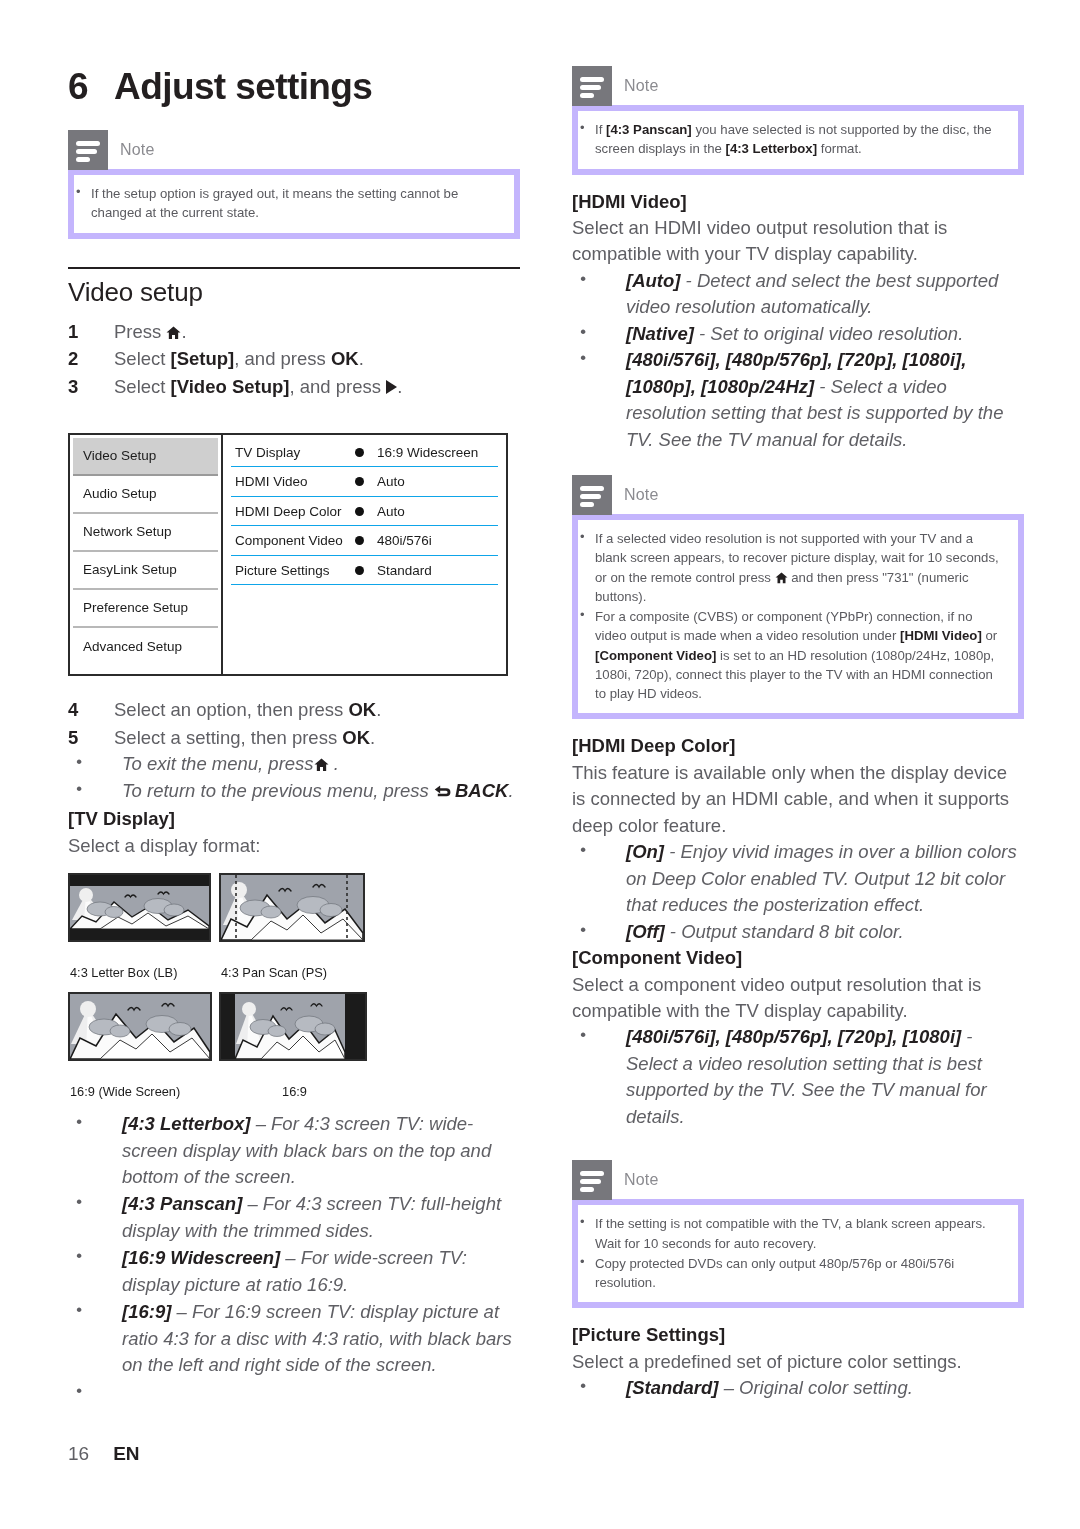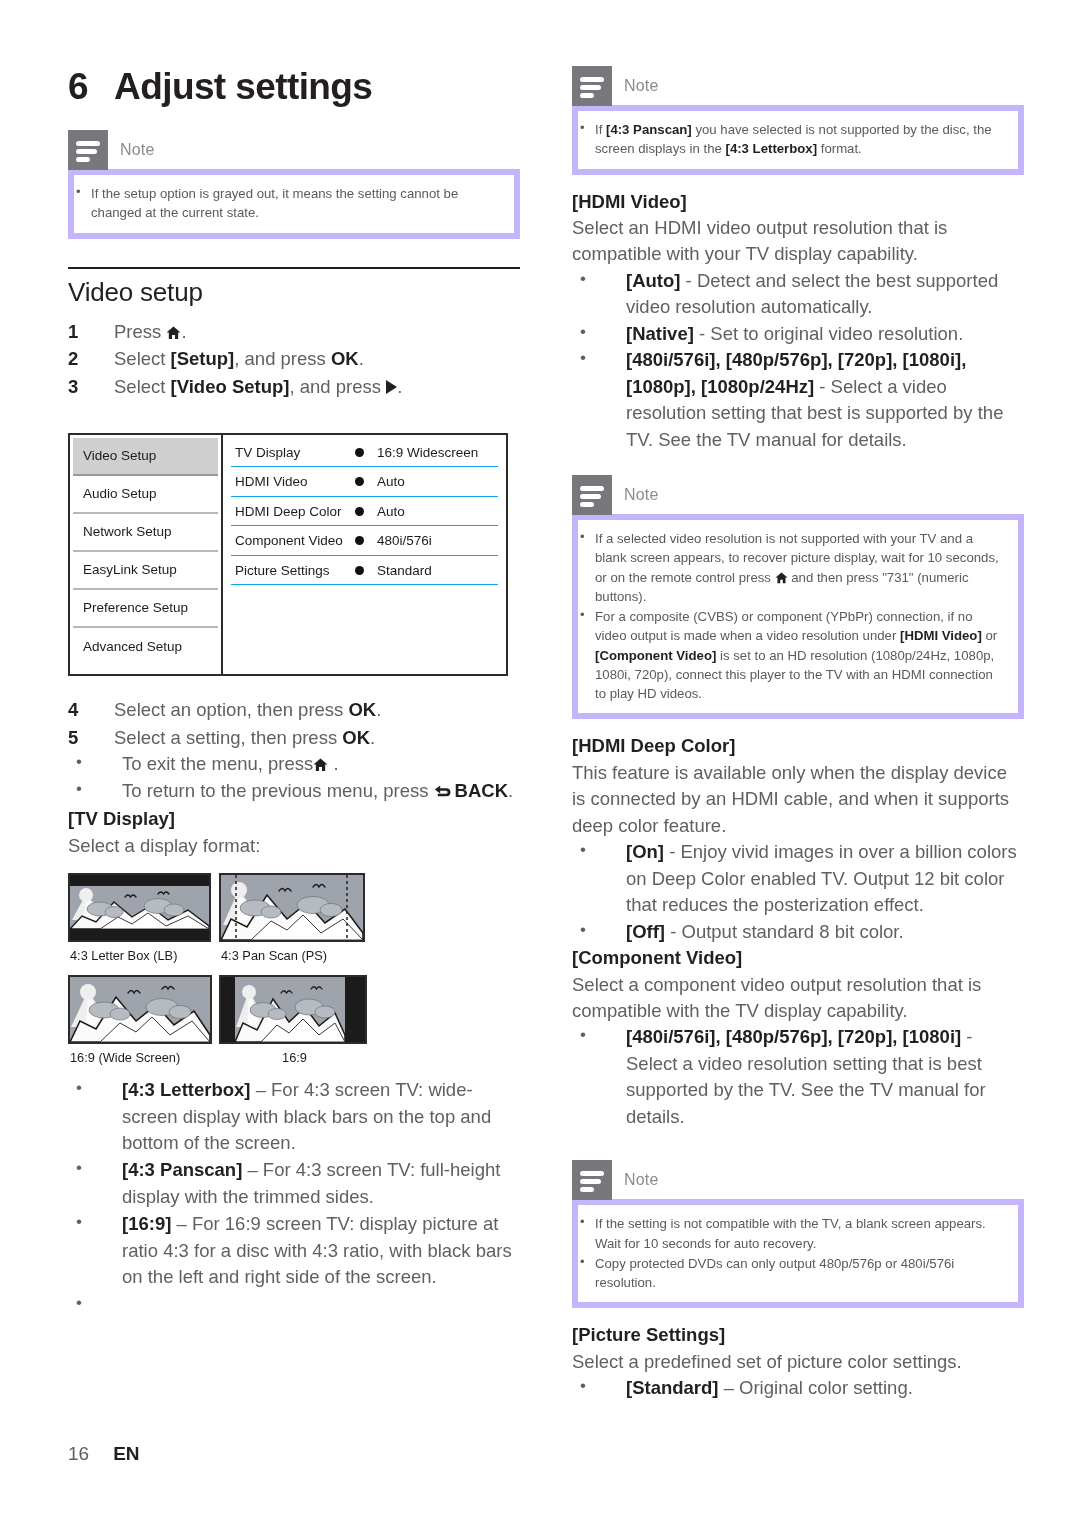--- a/index.html
+++ b/index.html
@@ -206,38 +206,39 @@
   .menu-row .rval { white-space: nowrap; }
 
   
   .tvgrid { margin-top: 14px; }
   .tvrow { display: flex; }
   .tvcell { width: 151px; }
   .tvcap {
     font-size: 12.8px;
     color: #1c1c1c;
     text-align: center;
-    margin: 6px 0 12px 0;
+    margin: 23px 0 12px 0;
   }
   .tvcap.left0 { text-align: left; padding-left: 2px; }
   .tv-shell {
     border: 2px solid #2b2b2b;
     box-sizing: border-box;
     background: #111;
   }
 
   
   .blist { margin: 0; padding: 0; list-style: none; }
   .blist > li {
     position: relative;
     padding-left: 54px;
     font-size: 18.5px;
     line-height: 1.43;
     color: #5f5f64;
     margin-bottom: 1px;
+    font-style: italic;
   }
   .blist > li::before {
     content: "\2022";
     position: absolute;
     left: 8px;
     top: -1px;
     color: #5f5f64;
     font-size: 17px;
   }
   .blist > li b { color: #231f20; font-weight: 700; }
@@ -513,20 +514,21 @@
             </svg>
           </div>
           <div class="tvcap">16:9</div>
         </div>
       </div>
     </div>
 
     <ul class="blist">
       <li><b>[4:3 Letterbox]</b><span> – For 4:3 screen TV: wide-screen display with black bars on the top and bottom of the screen.</span></li>
       <li><b>[4:3 Panscan]</b><span> – For 4:3 screen TV: full-height display with the trimmed sides.</span></li>
+      <li><b>[16:9 Widescreen]</b><span> – For wide-screen TV: display picture at ratio 16:9.</span></li>
       <li><b>[16:9]</b><span> – For 16:9 screen TV: display picture at ratio 4:3 for a disc with 4:3 ratio, with black bars on the left and right side of the screen.</span></li>
       <li><b></b><span></span></li>
     </ul>
 
   </div>
 
   <div class="col col-right">
 
     <div class="note" style="margin-top:66px;">
       <div class="note-head">

